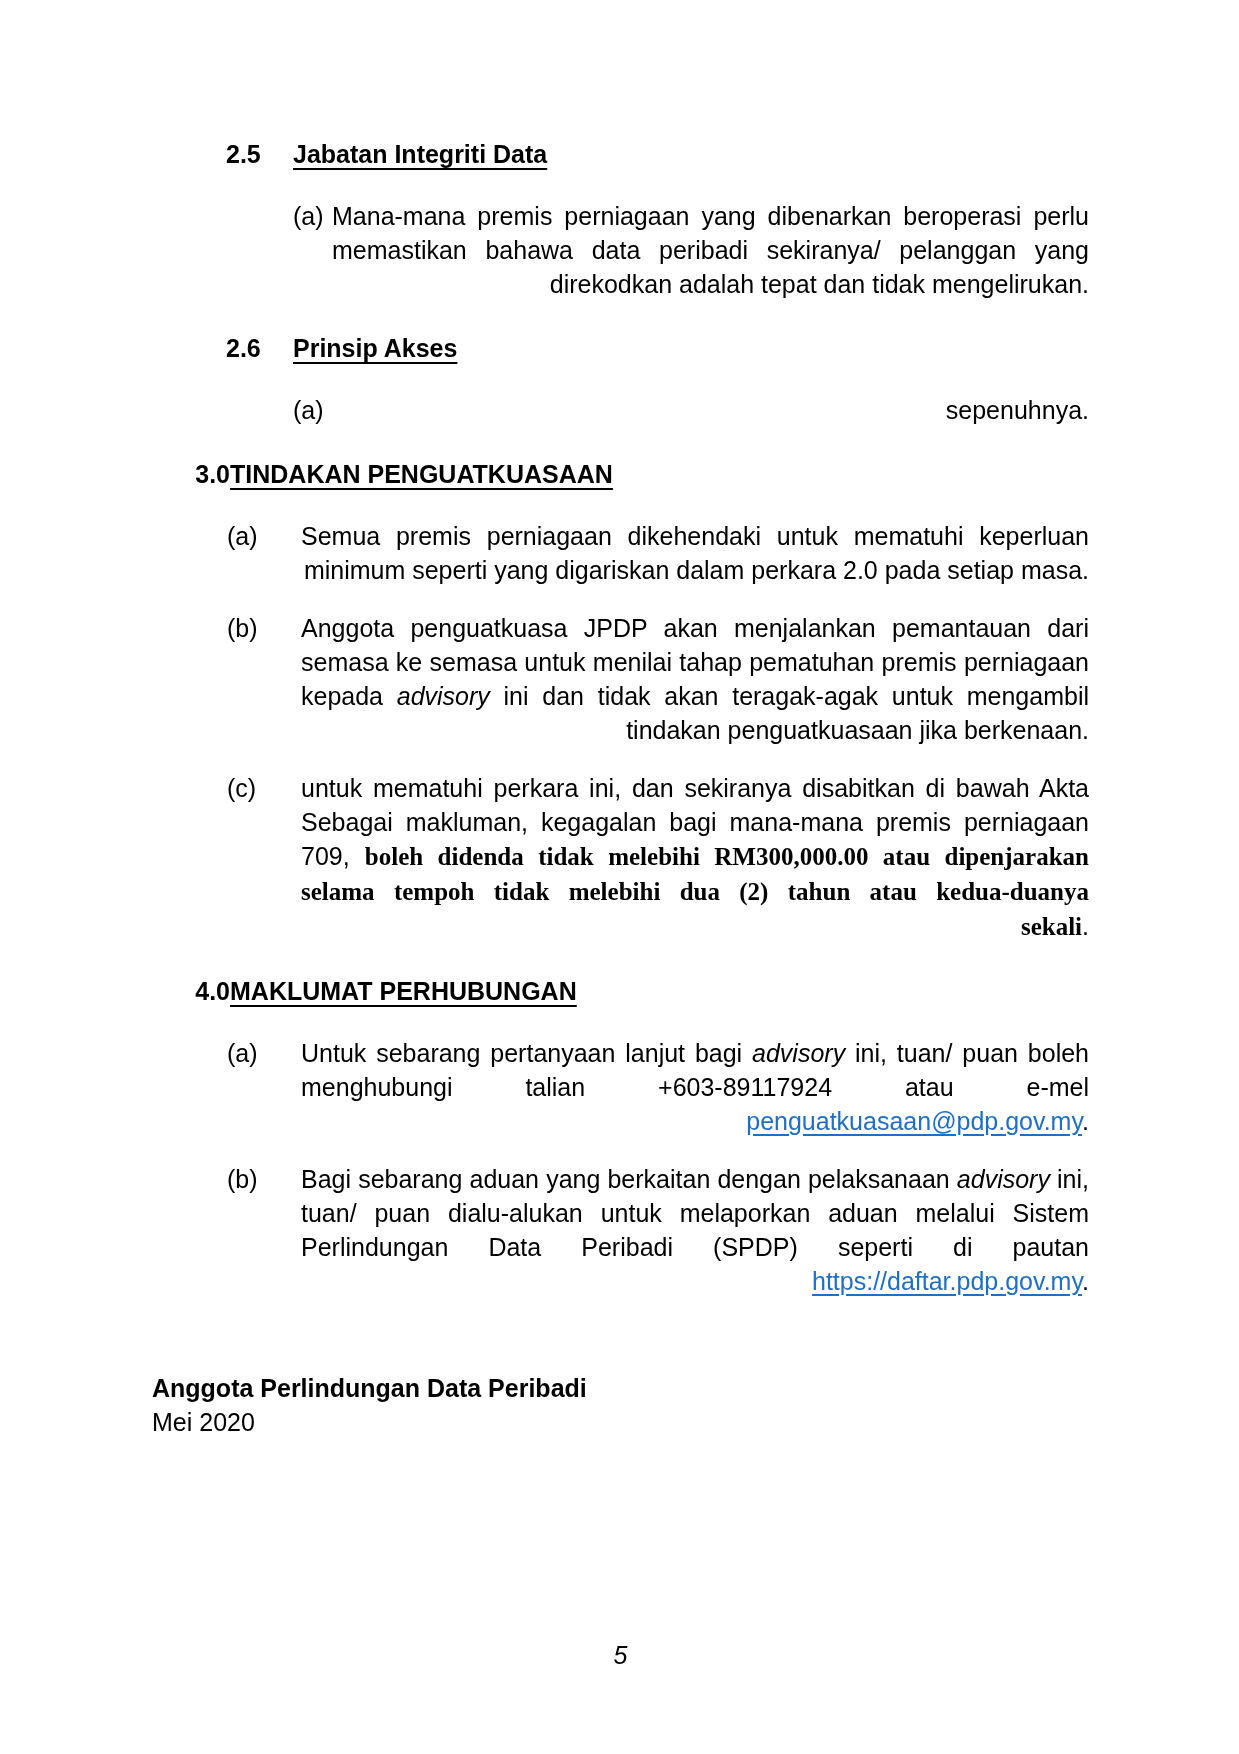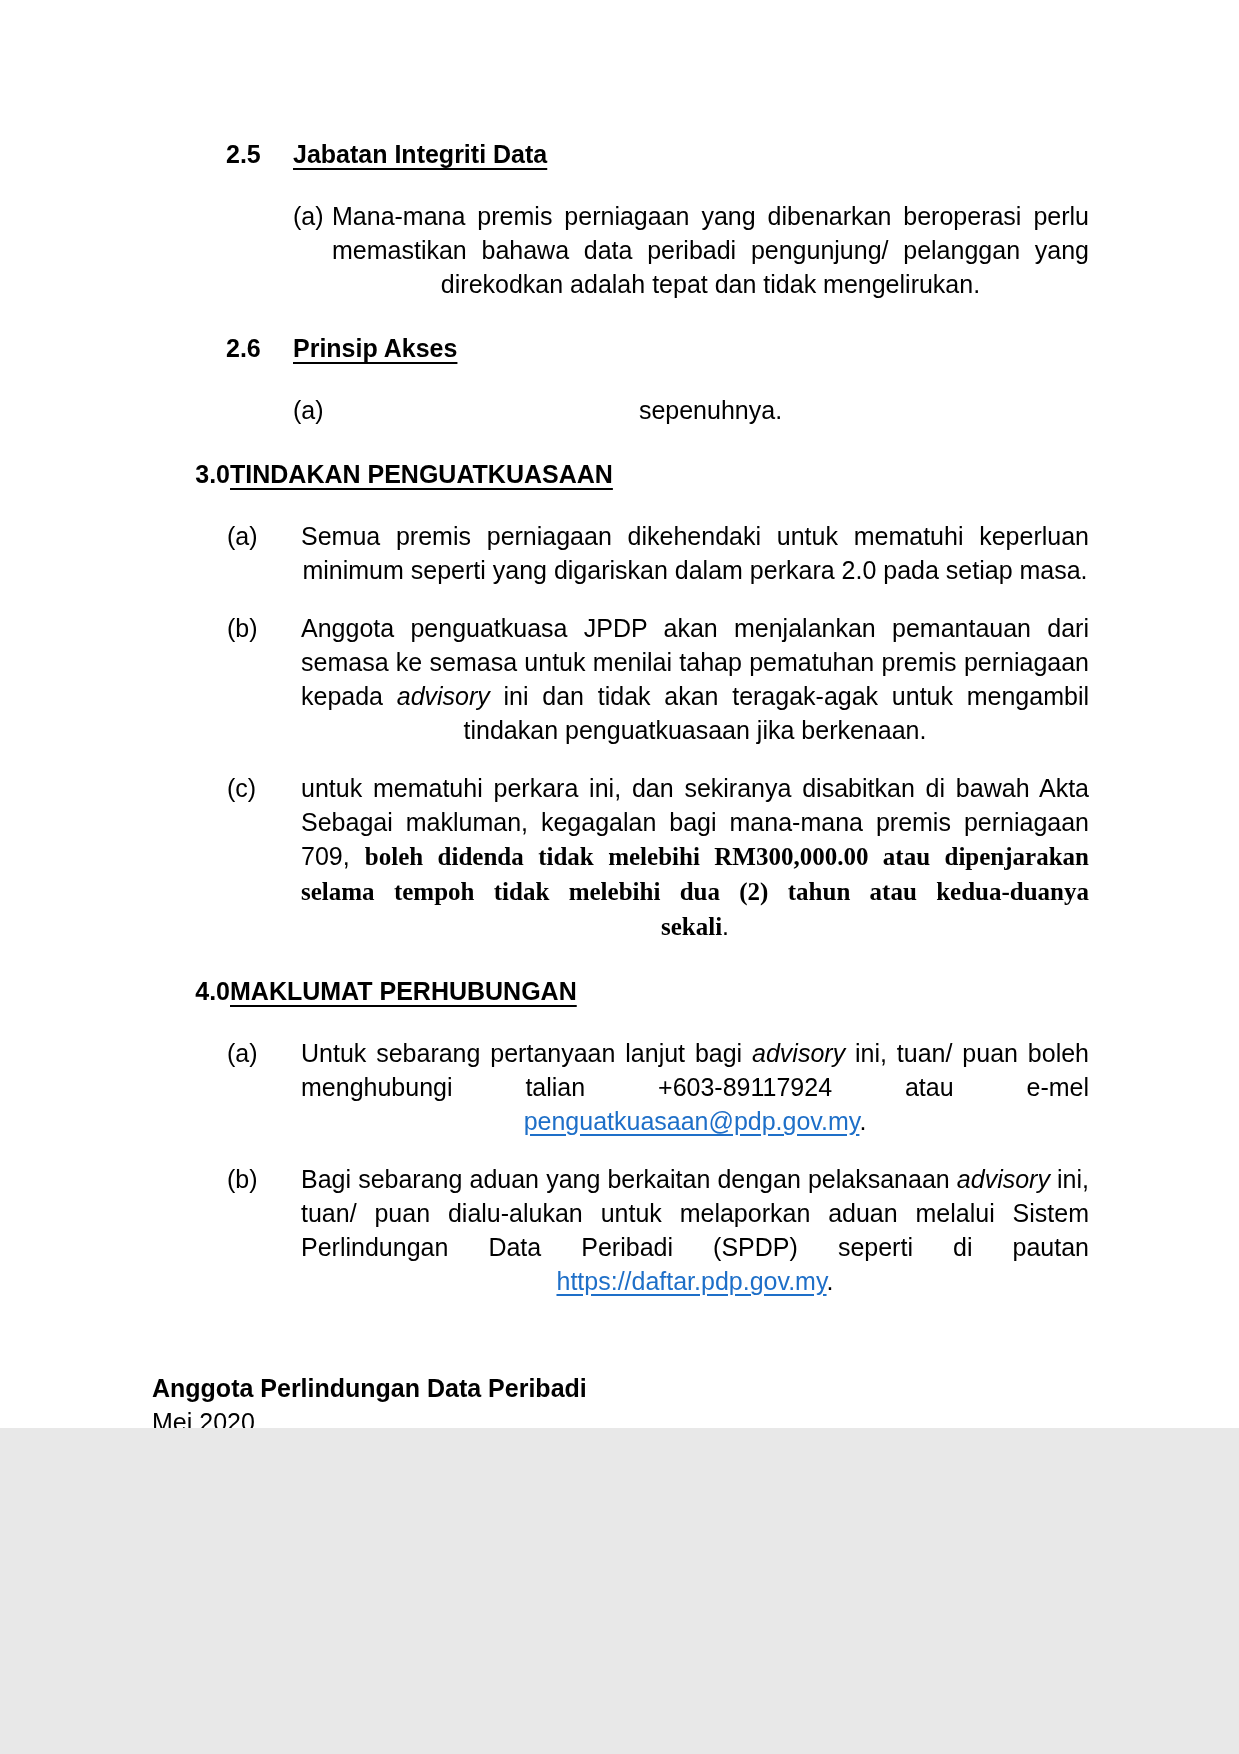--- a/index.html
+++ b/index.html
@@ -1,39 +1,39 @@
 <!DOCTYPE html>
 <html style="--link-color: #1e6fc8;"><head>
 <meta charset="utf-8">
 <style>
   html,body{margin:0;padding:0;background:#e8e8e8;}
   .page{
     position:relative;
-    width:1239px;height:1428px;
+    width:1239px;height:1754px;
     margin:0 auto;
     background:#ffffff;
     font-family:"Liberation Sans",sans-serif;
     font-size:25px;line-height:34px;color:#000;
   }
   .content{position:absolute;left:152px;top:137px;width:937px;}
   .sec{margin-top:30px;}
   .sec:first-child{margin-top:0;}
   .h-row{display:flex;font-weight:bold;margin-bottom:28px;}
   .sec.l1 .h-num{width:78px;flex:none;text-align:right;}
   .sec.l2 .h-row{padding-left:74px;}
   .sec.l2 .h-num{width:67px;flex:none;}
   .h-title{text-decoration:underline;text-decoration-thickness:2px;text-underline-offset:5px;}
   .item{display:flex;}
   .item + .item{margin-top:24px;}
   .sec.l1 .item{padding-left:75px;}
   .sec.l1 .marker{width:74px;flex:none;}
   .sec.l2 .item{padding-left:141px;}
   .sec.l2 .marker{width:39px;flex:none;}
   .lines{flex:1;min-width:0;}
-  .line{text-align:center;white-space:nowrap;}
+  .line{text-align:right;white-space:nowrap;}
   .line.jfull{text-align:justify;text-align-last:justify;}
   .it{font-style:italic;}
   .bd{font-weight:bold;font-family:Liberation Serif, serif;}
   .doc-link{color:var(--link-color,#1e6fc8);text-decoration:underline;text-underline-offset:4px;cursor:pointer;}
   .footer{position:absolute;left:152px;top:1371px;}
   .footer-dept{font-weight:bold;}
   .page-num{position:absolute;left:152px;top:1638px;width:937px;text-align:center;font-style:italic;}
 </style>
 </head>
 <body>
@@ -43,21 +43,21 @@
 
     <div class="sec l2">
       <div class="h-row">
         <span class="h-num">2.5</span>
         <span class="h-title">Jabatan Integriti Data</span>
       </div>
       <div class="item">
         <span class="marker">(a)</span>
         <div class="lines">
             <div class="line jfull"><span>Mana-mana premis perniagaan yang dibenarkan beroperasi perlu</span></div>
-            <div class="line jfull"><span>memastikan bahawa data peribadi pengunjung/ pelanggan yang</span></div>
+            <div class="line jfull"><span>memastikan bahawa data peribadi sekiranya/ pelanggan yang</span></div>
             <div class="line"><span>direkodkan adalah tepat dan tidak mengelirukan.</span></div>
           </div>
       </div>
     </div>
 
     <div class="sec l2">
       <div class="h-row">
         <span class="h-num">2.6</span>
         <span class="h-title">Prinsip Akses</span>
       </div>

